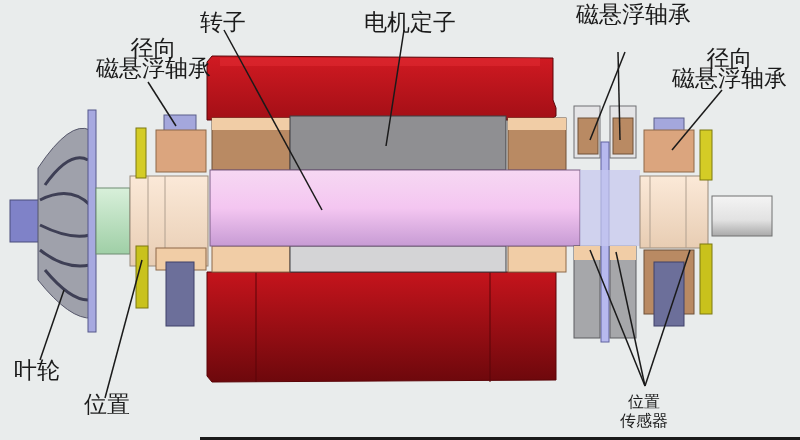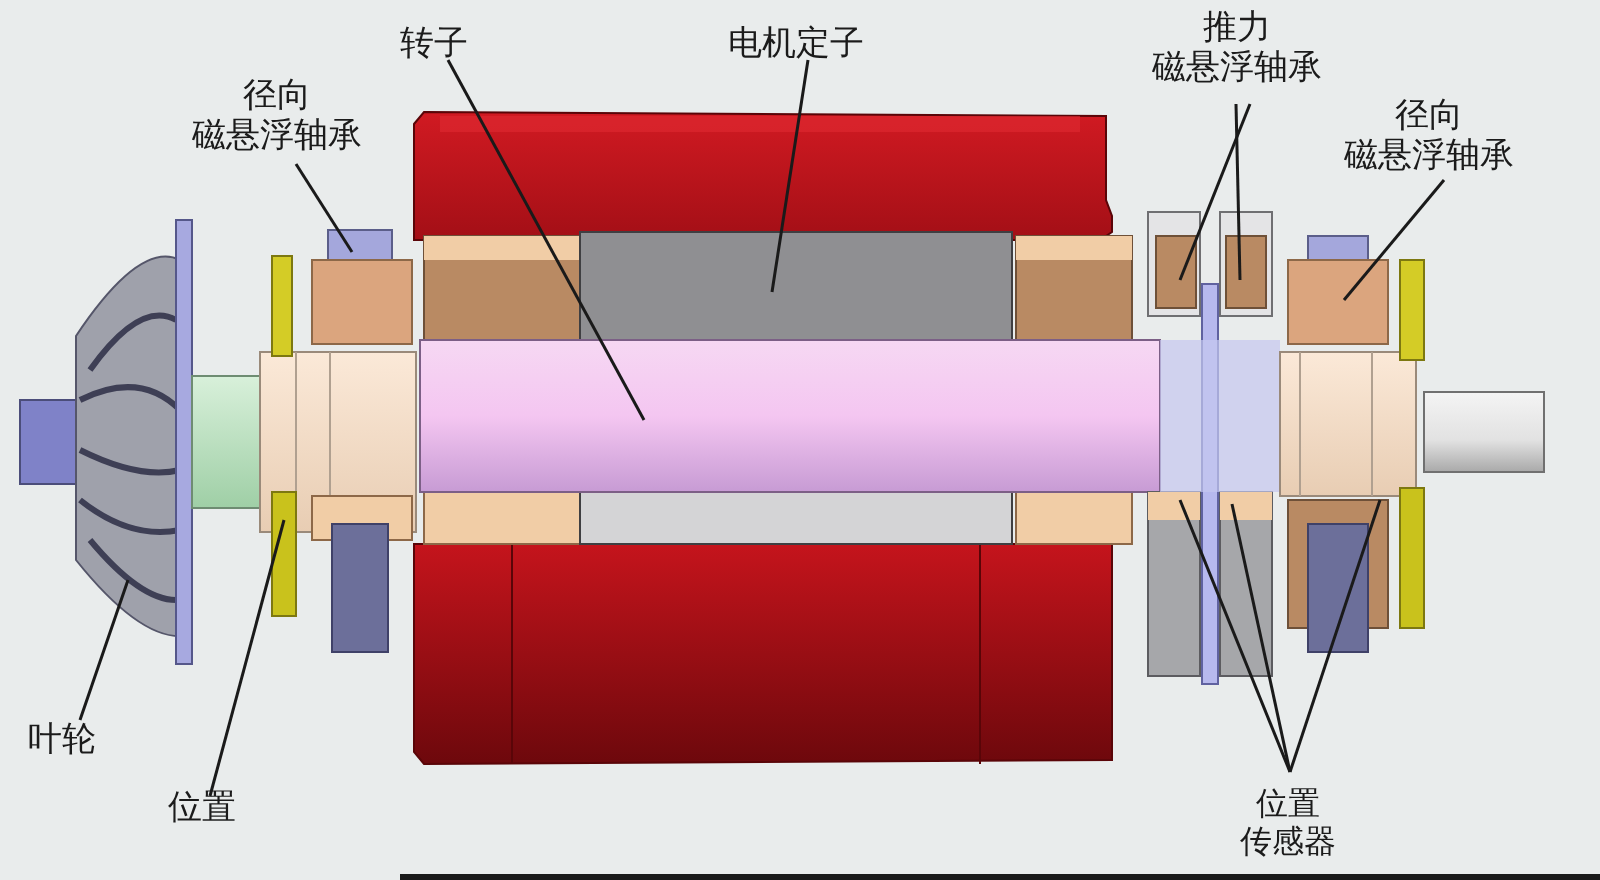--- a/index.html
+++ b/index.html
@@ -1,19 +1,19 @@
 <!DOCTYPE html>
 <html><head>
 <meta charset="utf-8">
 <style>
   html, body { margin:0; padding:0; }
   body { width:800px; height:440px; background:#e9ecec; overflow:hidden; position:relative;
          font-family:"DejaVu Sans", sans-serif; }
   #diagram { position:absolute; left:0; top:0; width:800px; height:440px; }
-  .lbl { position:absolute; color:#1b1b1b; font-size:17px; line-height:20px; text-align:center; white-space:nowrap; }
+  .lbl { position:absolute; color:#1b1b1b; font-size:23px; line-height:20px; text-align:center; white-space:nowrap; }
   .bottom-bar { position:absolute; left:200px; top:437px; width:600px; height:3px; background:#1a1a1a; }
 </style>
 </head>
 <body>
 
 <svg id="diagram" viewBox="0 0 800 440" xmlns="http://www.w3.org/2000/svg">
   <defs>
     <linearGradient id="rotorGrad" x1="0" y1="0" x2="0" y2="1">
       <stop offset="0" stop-color="#f6d8f3"></stop>
       <stop offset="0.5" stop-color="#f4c6f1"></stop>
@@ -135,21 +135,20 @@
   </g>
 </svg>
 
 <div class="lbl" style="left:96px; top:38px;">
   <div>径向</div>
   <div>磁悬浮轴承</div>
 </div>
 <div class="lbl" style="left:200px; top:12px;">转子</div>
 <div class="lbl" style="left:364px; top:12px;">电机定子</div>
 <div class="lbl" style="left:576px; top:4px;">
-  <div>推力</div>
   <div>磁悬浮轴承</div>
 </div>
 <div class="lbl" style="left:672px; top:48px;">
   <div>径向</div>
   <div>磁悬浮轴承</div>
 </div>
 <div class="lbl" style="left:14px; top:360px;">叶轮</div>
 <div class="lbl" style="left:84px; top:394px;">位置</div>
 <div class="lbl" style="left:620px; top:392px; font-size:16px; line-height:19px;">
   <div>位置</div>

